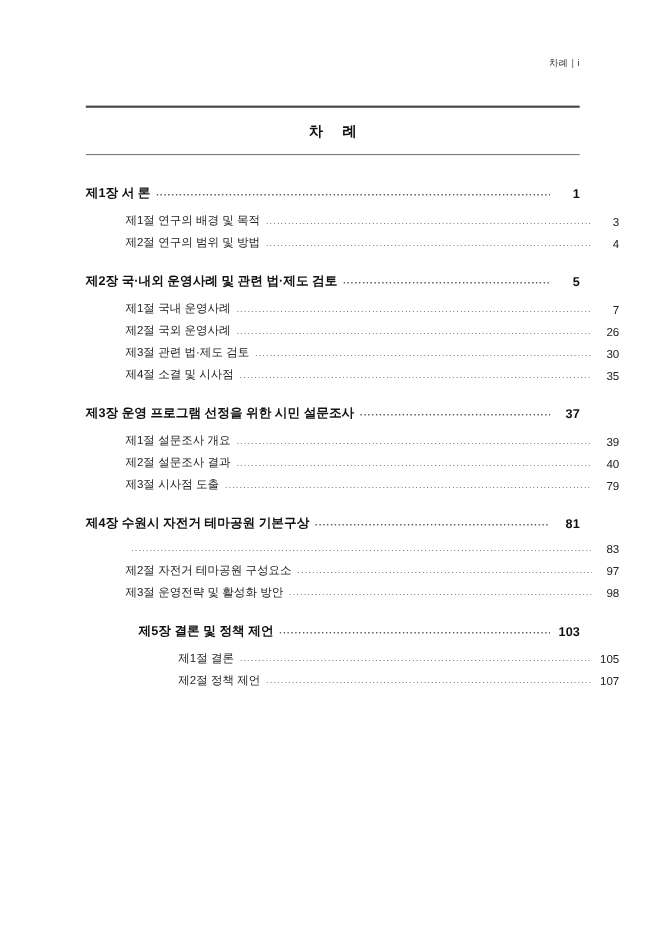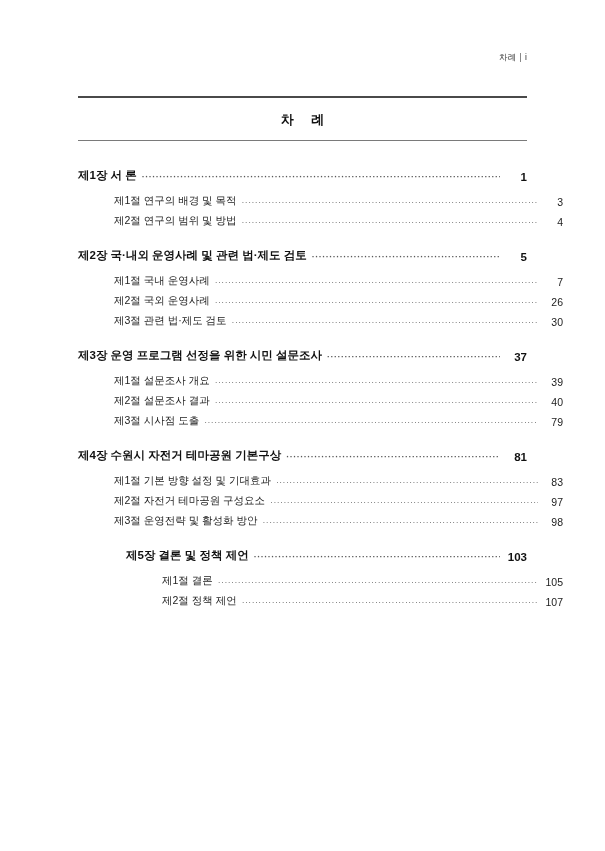--- a/index.html
+++ b/index.html
@@ -183,20 +183,25 @@
         <div class="toc-line section">
           <span class="toc-label">제2절 국외 운영사례</span>
           <span class="toc-dots"></span>
           <span class="toc-page">26</span>
         </div>
         <div class="toc-line section">
           <span class="toc-label">제3절 관련 법·제도 검토</span>
           <span class="toc-dots"></span>
           <span class="toc-page">30</span>
         </div>
+        <div class="toc-line section">
+          <span class="toc-label">제4절 소결 및 시사점</span>
+          <span class="toc-dots"></span>
+          <span class="toc-page">35</span>
+        </div>
       </div>
       <div class="chapter-group">
         <div class="toc-line chapter">
           <span class="toc-label">제3장 운영 프로그램 선정을 위한 시민 설문조사</span>
           <span class="toc-dots"></span>
           <span class="toc-page">37</span>
         </div>
         <div class="toc-line section">
           <span class="toc-label">제1절 설문조사 개요</span>
           <span class="toc-dots"></span>
@@ -213,21 +218,20 @@
           <span class="toc-page">79</span>
         </div>
       </div>
       <div class="chapter-group">
         <div class="toc-line chapter">
           <span class="toc-label">제4장 수원시 자전거 테마공원 기본구상</span>
           <span class="toc-dots"></span>
           <span class="toc-page">81</span>
         </div>
         <div class="toc-line section">
-          <span class="toc-label">제1절 기본 방향 설정 및 기대효과</span>
           <span class="toc-dots"></span>
           <span class="toc-page">83</span>
         </div>
         <div class="toc-line section">
           <span class="toc-label">제2절 자전거 테마공원 구성요소</span>
           <span class="toc-dots"></span>
           <span class="toc-page">97</span>
         </div>
         <div class="toc-line section">
           <span class="toc-label">제3절 운영전략 및 활성화 방안</span>

